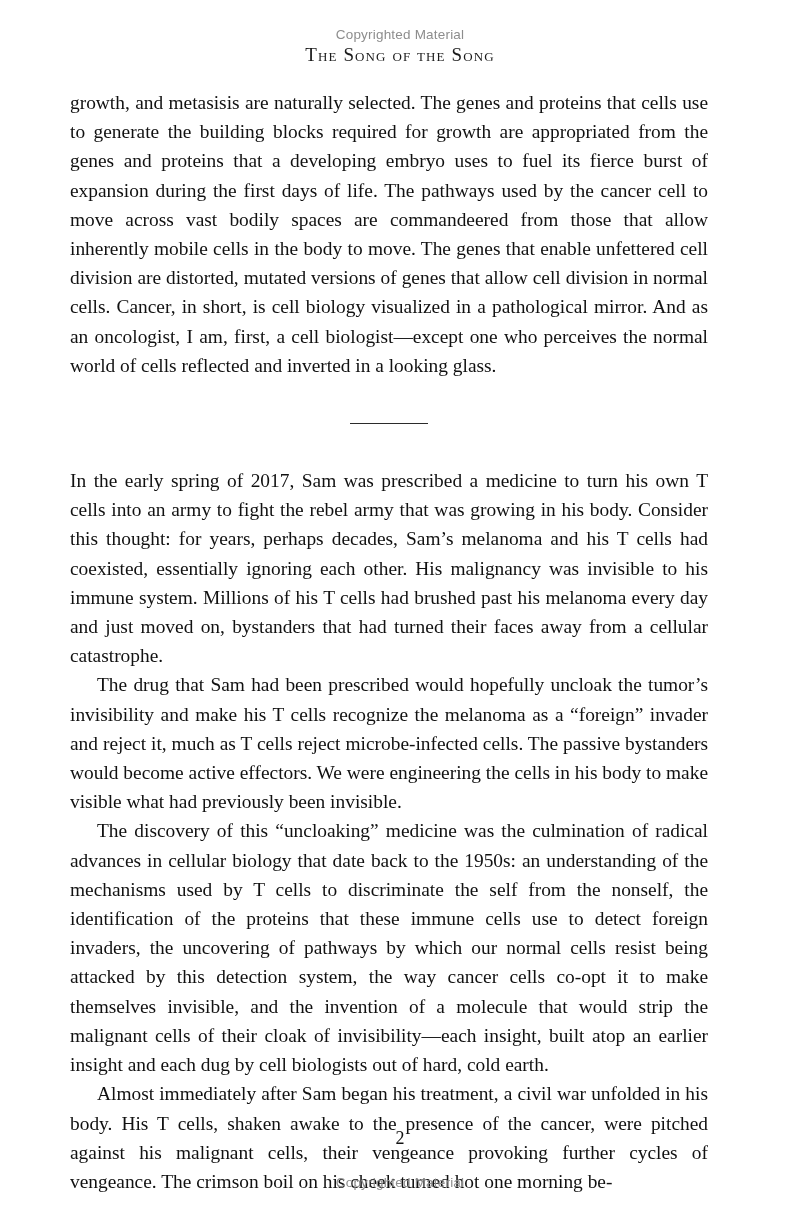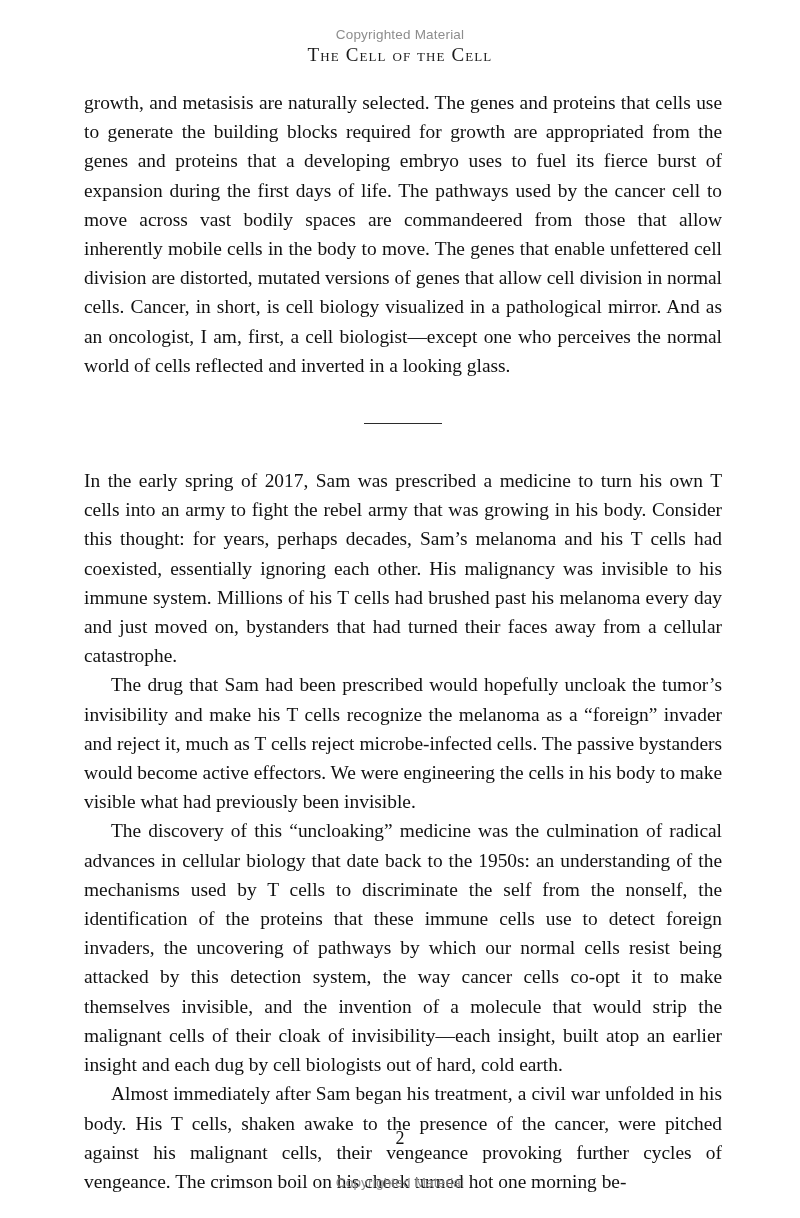--- a/index.html
+++ b/index.html
@@ -38,21 +38,21 @@
     width: 100%;
     text-align: center;
     font-size: 19px;
     font-variant: small-caps;
     letter-spacing: 1.1px;
     color: #1a1a1a;
   }
   .body-area {
     position: absolute;
     top: 88px;
-    left: 84px;
+    left: 70px;
     width: 638px;
   }
   p.para {
     margin: 0;
     font-size: 19.4px;
     line-height: 29.2px;
     text-align: justify;
     text-justify: inter-word;
     hyphens: manual;
     color: #111111;
@@ -92,21 +92,21 @@
     letter-spacing: 0.2px;
   }
 </style>
 </head>
 <body>
 
 <div class="page">
 
   <div class="copyright-top">Copyrighted Material</div>
 
-  <div class="running-head">The Cell of the Cell</div>
+  <div class="running-head">The Song of the Song</div>
 
   <div class="body-area">
 
     <p class="para">growth, and metasisis are naturally selected. The genes and proteins that cells use to generate the building blocks required for growth are appropriated from the genes and proteins that a developing embryo uses to fuel its fierce burst of expansion during the first days of life. The pathways used by the cancer cell to move across vast bodily spaces are commandeered from those that allow inherently mobile cells in the body to move. The genes that enable unfettered cell division are distorted, mutated versions of genes that allow cell division in normal cells. Cancer, in short, is cell biology visualized in a pathological mirror. And as an oncologist, I am, first, a cell biologist—except one who perceives the normal world of cells reflected and inverted in a looking glass.</p>
 
     <div class="divider-wrap">
       <div class="divider"></div>
     </div>
 
     <p class="para">In the early spring of 2017, Sam was prescribed a medicine to turn his own T cells into an army to fight the rebel army that was growing in his body. Consider this thought: for years, perhaps decades, Sam’s melanoma and his T cells had coexisted, essentially ignoring each other. His malignancy was invisible to his immune system. Millions of his T cells had brushed past his melanoma every day and just moved on, bystanders that had turned their faces away from a cellular catastrophe.</p>

